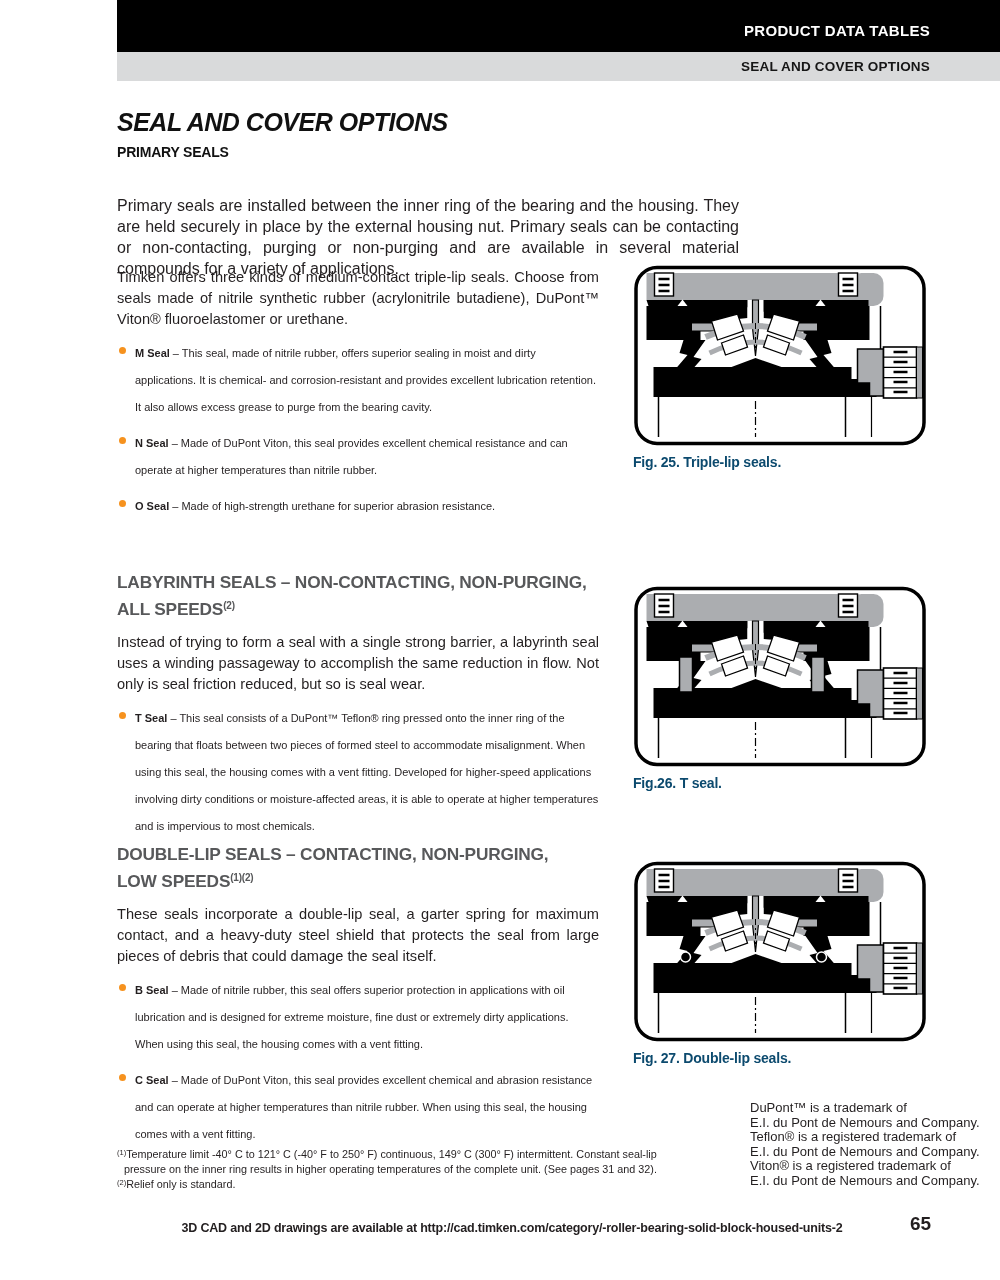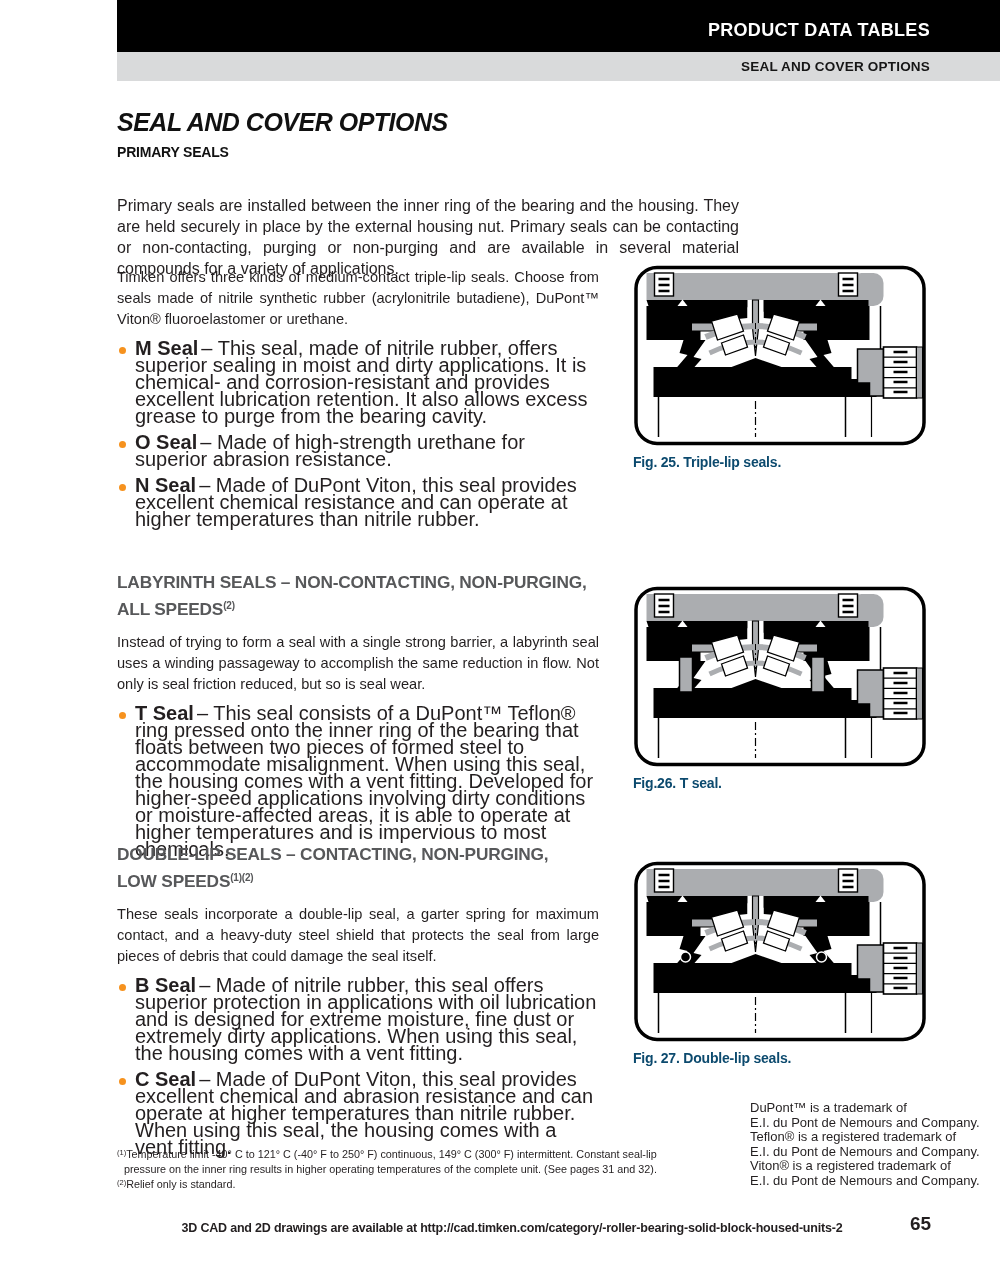--- a/index.html
+++ b/index.html
@@ -7,21 +7,21 @@
   body {
     position:relative; width:1000px; height:1280px; background:#ffffff;
     font-family:"Liberation Sans", sans-serif; color:#231f20;
     overflow:hidden;
   }
   
   .bar-black {
     position:absolute; left:117px; top:0; width:883px; height:52px;
     background:#000; color:#fff; display:flex; align-items:center;
     justify-content:flex-end; padding-right:70px; padding-top:8px;
-    font-weight:bold; font-size:18px; letter-spacing:.3px;
+    font-weight:bold; font-size:15px; letter-spacing:.3px;
   }
   .bar-gray {
     position:absolute; left:117px; top:52px; width:883px; height:29px;
     background:#d9dadb; color:#161616; display:flex; align-items:center;
     justify-content:flex-end; padding-right:70px;
     font-weight:bold; font-size:13.5px; letter-spacing:.2px;
   }
   
   .title-block { position:absolute; left:117px; top:108px; width:640px; }
   .doc-title { font-size:25px; font-weight:bold; font-style:italic; letter-spacing:-.5px; color:#111; }
@@ -38,21 +38,21 @@
     color:#57585a; letter-spacing:-.2px;
   }
   .sec-heading sup, .h-sup { font-size:10px; vertical-align:6px; }
   .sec-body { margin-top:11px; font-size:14.6px; line-height:21px; text-align:justify; }
   .bullets { margin-top:10px; }
   .bullet { display:flex; margin-bottom:9px; }
   .dot {
     flex:none; width:7px; height:7px; border-radius:50%;
     background:#f6921e; margin:7px 9px 0 2px;
   }
-  .b-text { font-size:20px; line-height:17px; }
+  .b-text { font-size:11px; line-height:27px; }
   .b-label { font-weight:bold; margin-right:3px; }
   
   .figure { position:absolute; left:633px; width:297px; }
   .fig-1 { top:265px; } .fig-2 { top:586px; } .fig-3 { top:861px; }
   .fig-svg { display:block; width:294px; height:181px; }
   .fig-caption { margin-top:8px; font-size:14px; font-weight:bold; color:#0c4a6e; letter-spacing:-.2px; }
   
   .footnotes {
     position:absolute; left:117px; top:1146px; width:568px;
     font-size:10.8px; line-height:14.5px; color:#231f20;
@@ -171,25 +171,25 @@
 
 <div class="section sec-1">
   <p class="sec-body">Timken offers three kinds of medium-contact triple-lip seals. Choose from seals made of nitrile synthetic rubber (acrylonitrile butadiene), DuPont™ Viton® fluoroelastomer or urethane.</p>
   <div class="bullets">
     <div class="bullet">
       <span class="dot"></span>
       <span class="b-text"><strong class="b-label">M Seal</strong><span>– This seal, made of nitrile rubber, offers superior sealing in moist and dirty applications. It is chemical- and corrosion-resistant and provides excellent lubrication retention. It also allows excess grease to purge from the bearing cavity.</span></span>
     </div>
     <div class="bullet">
       <span class="dot"></span>
+      <span class="b-text"><strong class="b-label">N Seal</strong><span>– Made of DuPont Viton, this seal provides excellent chemical resistance and can operate at higher temperatures than nitrile rubber.</span></span>
+    </div>
+    <div class="bullet">
+      <span class="dot"></span>
       <span class="b-text"><strong class="b-label">O Seal</strong><span>– Made of high-strength urethane for superior abrasion resistance.</span></span>
-    </div>
-    <div class="bullet">
-      <span class="dot"></span>
-      <span class="b-text"><strong class="b-label">N Seal</strong><span>– Made of DuPont Viton, this seal provides excellent chemical resistance and can operate at higher temperatures than nitrile rubber.</span></span>
     </div>
   </div>
 </div>
 
 <div class="section sec-2">
   <h2 class="sec-heading">
     <div>LABYRINTH SEALS – NON-CONTACTING, NON-PURGING,</div>
     <div><span>ALL SPEEDS</span><span class="h-sup">(2)</span></div>
   </h2>
   <p class="sec-body">Instead of trying to form a seal with a single strong barrier, a labyrinth seal uses a winding passageway to accomplish the same reduction in flow. Not only is seal friction reduced, but so is seal wear.</p>

